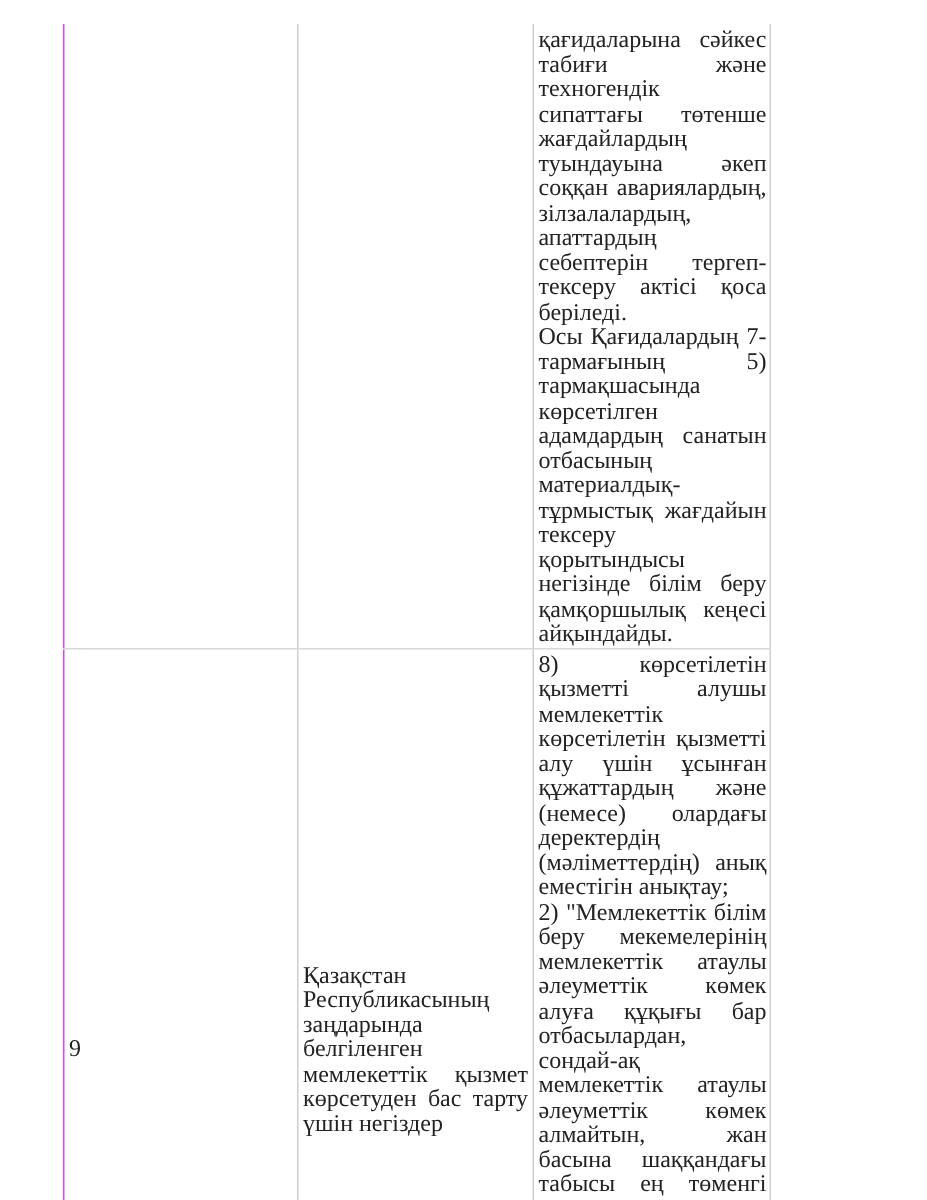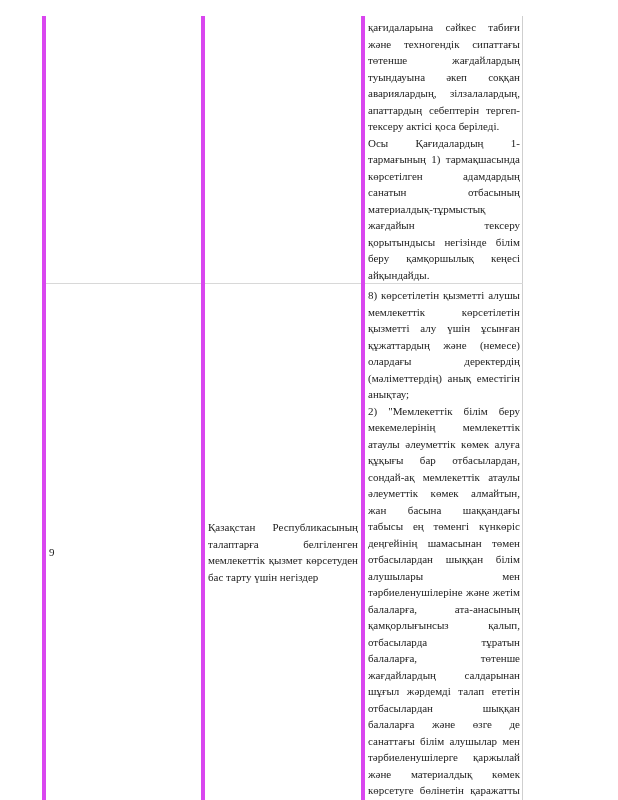--- a/index.html
+++ b/index.html
@@ -1,22 +1,22 @@
 <!DOCTYPE html>
 <html><head>
   <meta charset="utf-8">
   <style>
     html, body { margin: 0; padding: 0; background: #ffffff; }
     body { width: 618px; height: 800px; position: relative; overflow: hidden;
            font-family: "Liberation Serif", "DejaVu Serif", serif; color: #222; }
     .page { position: absolute; left: 0; top: 0; width: 618px; height: 800px; }
     table.doc { position: absolute; left: 42px; top: 16px; border-collapse: collapse;
                 table-layout: fixed; width: 470px; }
-    table.doc td { border-left: 4px solid #d946ef; border-right: 1px solid #cfcfcf;
-                   vertical-align: top; padding: 0; font-size: 11px; line-height: 16.5px; }
+    table.doc td { border-left: 1px solid #d946ef; border-right: 1px solid #cfcfcf;
+                   vertical-align: top; padding: 0; font-size: 16px; line-height: 16.5px; }
     table.doc tr.r1 td { border-top: none; border-bottom: 1px solid #d8d8d8; height: 210px; }
     table.doc tr.r2 td { border-bottom: none; height: 536px; }
     td.c1 { width: 155px; }
     td.c2 { width: 156px; }
     td.c3 { width: 157px; }
     .txt { padding: 3px 2px 0 3px; text-align: justify; }
     .txt p { margin: 0; }
     .mid { display: flex; height: 536px; align-items: center; }
     .mid .inner { padding: 0 3px; text-align: justify; width: 100%; box-sizing: border-box; }
     .num { padding-left: 2px; }
@@ -30,33 +30,33 @@
         <tr class="r1">
       <td class="c1">
         <div class="txt num"></div>
       </td>
       <td class="c2">
         <div class="txt"></div>
       </td>
       <td class="c3">
         <div class="txt">
           <p>қағидаларына сәйкес табиғи және техногендік сипаттағы төтенше жағдайлардың туындауына әкеп соққан авариялардың, зілзалалардың, апаттардың себептерін тергеп-тексеру актісі қоса беріледі.</p>
-          <p>Осы Қағидалардың 1-тармағының 1) тармақшасында көрсетілген адамдардың санатын отбасының материалдық-тұрмыстық жағдайын тексеру қорытындысы негізінде білім беру қамқоршылық кеңесі айқындайды.</p>
+          <p>Осы Қағидалардың 7-тармағының 5) тармақшасында көрсетілген адамдардың санатын отбасының материалдық-тұрмыстық жағдайын тексеру қорытындысы негізінде білім беру қамқоршылық кеңесі айқындайды.</p>
         </div>
       </td>
     </tr>
     <tr class="r2">
       <td class="c1">
         <div class="mid">
               <div class="inner num">9</div>
             </div>
       </td>
       <td class="c2">
         <div class="mid">
-              <div class="inner">Қазақстан Республикасының талаптарға белгіленген мемлекеттік қызмет көрсетуден бас тарту үшін негіздер</div>
+              <div class="inner">Қазақстан Республикасының заңдарында белгіленген мемлекеттік қызмет көрсетуден бас тарту үшін негіздер</div>
             </div>
       </td>
       <td class="c3">
         <div class="txt">
           <p>8) көрсетілетін қызметті алушы мемлекеттік көрсетілетін қызметті алу үшін ұсынған құжаттардың және (немесе) олардағы деректердің (мәліметтердің) анық еместігін анықтау;</p>
           <p>2) "Мемлекеттік білім беру мекемелерінің мемлекеттік атаулы әлеуметтік көмек алуға құқығы бар отбасылардан, сондай-ақ мемлекеттік атаулы әлеуметтік көмек алмайтын, жан басына шаққандағы табысы ең төменгі күнкөріс деңгейінің шамасынан төмен отбасылардан шыққан білім алушылары мен тәрбиеленушілеріне және жетім балаларға, ата-анасының қамқорлығынсыз қалып, отбасыларда тұратын балаларға, төтенше жағдайлардың салдарынан шұғыл жәрдемді талап ететін отбасылардан шыққан балаларға және өзге де санаттағы білім алушылар мен тәрбиеленушілерге қаржылай және материалдық көмек көрсетуге бөлінетін қаражатты қалыптастыру, жұмсау бағыты мен оларды есепке алу қағидаларын бекіту туралы" Қазақстан Республикасы Үкіметінің 2008 жылғы 25 қаңтардағы № 64 қаулысында белгіленген талаптарға көрсетілетін қызметті алушының және (немесе) мемлекеттік қызмет көрсету үшін қажетті ұсынылған</p>
         </div>
       </td>
     </tr>
   </tbody>

